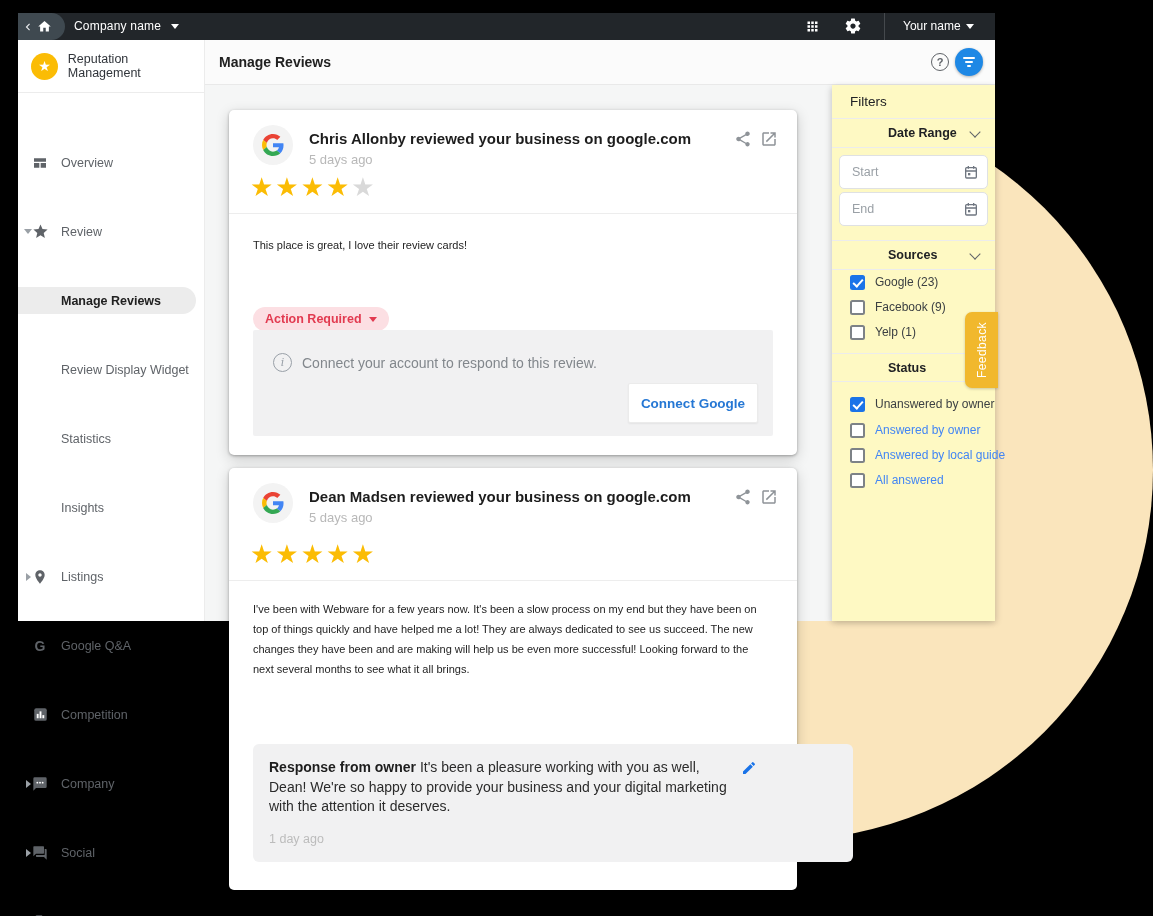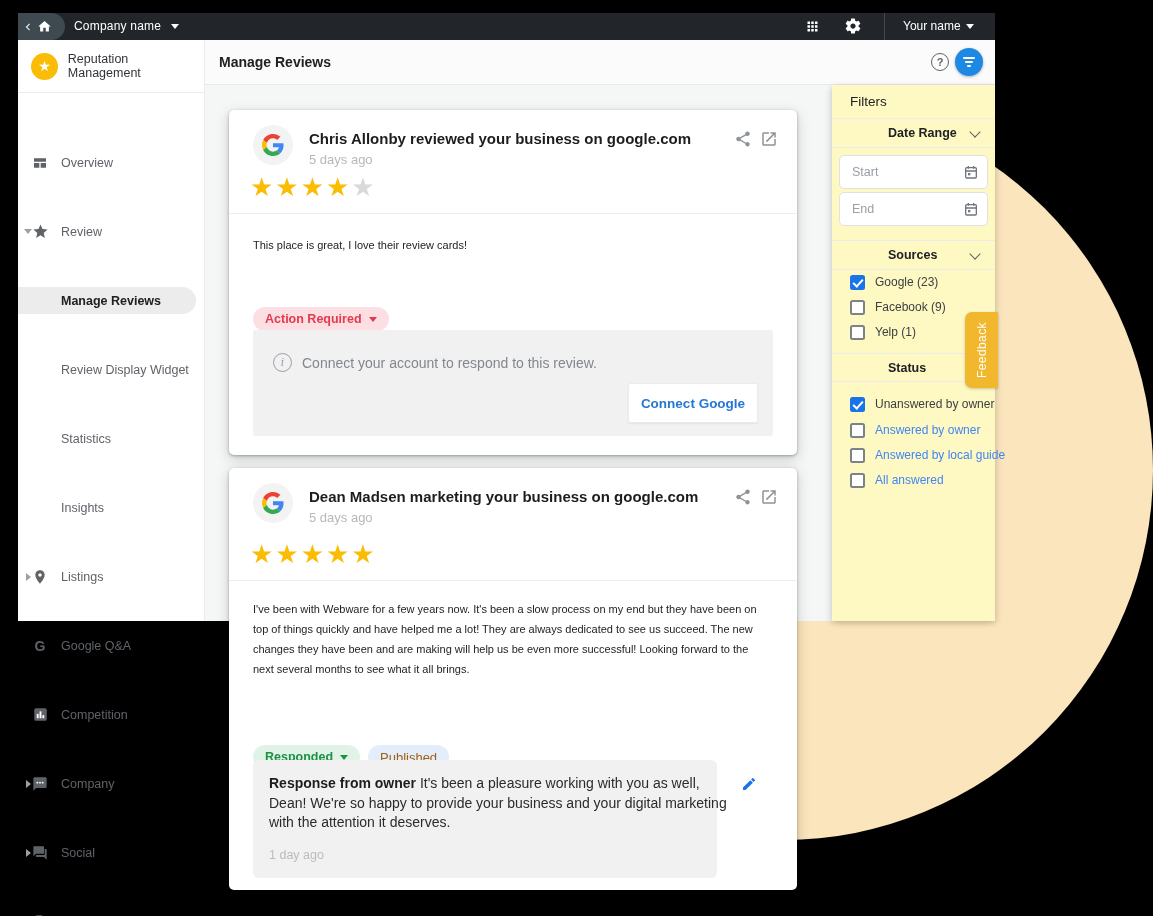--- a/index.html
+++ b/index.html
@@ -89,21 +89,21 @@
   .badge-green .bcaret{border-top:5px solid #1d9144;}
   .badge-blue{left:139px;top:240px;background:#e3edfc;color:#a16207;font-weight:400;font-size:13px;}
   .graybox{position:absolute;left:24px;top:220px;width:520px;height:106px;background:#f1f1f2;border-radius:2px;}
   .info-icon{position:absolute;left:20px;top:23px;width:19px;height:19px;border:1.6px solid #99a0a8;border-radius:50%;
              box-sizing:border-box;color:#99a0a8;font-size:11px;display:flex;align-items:center;justify-content:center;
              font-family:"DejaVu Serif",serif;font-style:italic;}
   .info-text{position:absolute;left:49px;top:25px;font-size:14px;color:#82878c;}
   .connect-btn{position:absolute;right:15px;bottom:13px;width:128px;height:38px;background:#fff;border:1px solid #ebebeb;
                border-radius:2px;color:#2577d4;font-size:13.5px;font-weight:700;display:flex;align-items:center;justify-content:center;
                cursor:pointer;box-shadow:0 1px 2px rgba(0,0,0,.06);}
-  .respbox{position:absolute;left:24px;top:292px;width:464px;height:118px;background:#f1f1f2;border-radius:6px;}
+  .respbox{position:absolute;left:24px;top:276px;width:600px;height:118px;background:#f1f1f2;border-radius:6px;}
   .resp-text{position:absolute;left:16px;top:14px;width:458px;font-size:14px;line-height:19.5px;color:#2b2b2b;}
   .resp-text b{color:#1d1d1d;}
   .pencil-icon{position:absolute;left:488px;top:16px;width:16px;height:16px;color:#1a73e8;cursor:pointer;}
   .resp-time{position:absolute;left:16px;top:88px;font-size:12.5px;color:#bcbcbc;}
 
   
   .filters{left:832px;top:85px;width:163px;height:536px;background:#fef9c3;
            box-shadow:-2px 2px 6px rgba(0,0,0,.12),2px 2px 6px rgba(0,0,0,.12);}
   .f-title{position:absolute;left:18px;top:9px;font-size:13.5px;color:#202124;}
   .f-hr{position:absolute;left:0;right:0;border-top:1px solid #ececec;}
@@ -396,21 +396,21 @@
 
   <div class="abs card" id="card-1">
     <div class="avatar">
       <svg width="22" height="22" viewBox="0 0 48 48">
           <path fill="#EA4335" d="M24 9.5c3.54 0 6.71 1.22 9.21 3.6l6.85-6.85C35.9 2.38 30.47 0 24 0 14.62 0 6.51 5.38 2.56 13.22l7.98 6.19C12.43 13.72 17.74 9.5 24 9.5z"></path>
           <path fill="#4285F4" d="M46.98 24.55c0-1.57-.15-3.09-.38-4.55H24v9.02h12.94c-.58 2.96-2.26 5.48-4.78 7.18l7.73 6c4.51-4.18 7.09-10.36 7.09-17.65z"></path>
           <path fill="#FBBC05" d="M10.53 28.59c-.48-1.45-.76-2.99-.76-4.59s.27-3.14.76-4.59l-7.98-6.19C.92 16.46 0 20.12 0 24c0 3.88.92 7.54 2.56 10.78l7.97-6.19z"></path>
           <path fill="#34A853" d="M24 48c6.48 0 11.93-2.13 15.89-5.81l-7.73-6c-2.15 1.45-4.92 2.3-8.16 2.3-6.26 0-11.57-4.22-13.47-9.91l-7.98 6.19C6.51 42.62 14.62 48 24 48z"></path>
         </svg>
     </div>
-    <div class="c-title">Dean Madsen marketing your business on google.com</div>
+    <div class="c-title">Dean Madsen reviewed your business on google.com</div>
     <div class="c-time">5 days ago</div>
     <svg class="hicon share-icon" viewBox="0 0 24 24" fill="currentColor">
         <path d="M18 16.08c-.76 0-1.44.3-1.96.77L8.91 12.7c.05-.23.09-.46.09-.7s-.04-.47-.09-.7l7.05-4.11c.54.5 1.25.81 2.04.81 1.66 0 3-1.34 3-3s-1.34-3-3-3-3 1.34-3 3c0 .24.04.47.09.7L8.04 9.81C7.5 9.31 6.79 9 6 9c-1.66 0-3 1.34-3 3s1.34 3 3 3c.79 0 1.5-.31 2.04-.81l7.12 4.16c-.05.21-.08.43-.08.65 0 1.61 1.31 2.92 2.92 2.92 1.61 0 2.92-1.31 2.92-2.92s-1.31-2.92-2.92-2.92z"></path>
       </svg>
     <svg class="hicon open-icon" viewBox="0 0 24 24" fill="currentColor">
         <path d="M19 19H5V5h7V3H5c-1.11 0-2 .9-2 2v14c0 1.1.89 2 2 2h14c1.1 0 2-.9 2-2v-7h-2v7zM14 3v2h3.59l-9.83 9.83 1.41 1.41L19 6.41V10h2V3h-7z"></path>
       </svg>
     <div class="stars"><span class="star on">★</span><span class="star on">★</span><span class="star on">★</span><span class="star on">★</span><span class="star on">★</span></div>
     <div class="c-div"></div>
     <div class="c-text">I've been with Webware for a few years now. It's been a slow process on my end but they have been on top of things quickly and have helped me a lot! They are always dedicated to see us succeed. The new changes they have been and are making will help us be even more successful! Looking forward to the next several months to see what it all brings.</div>

